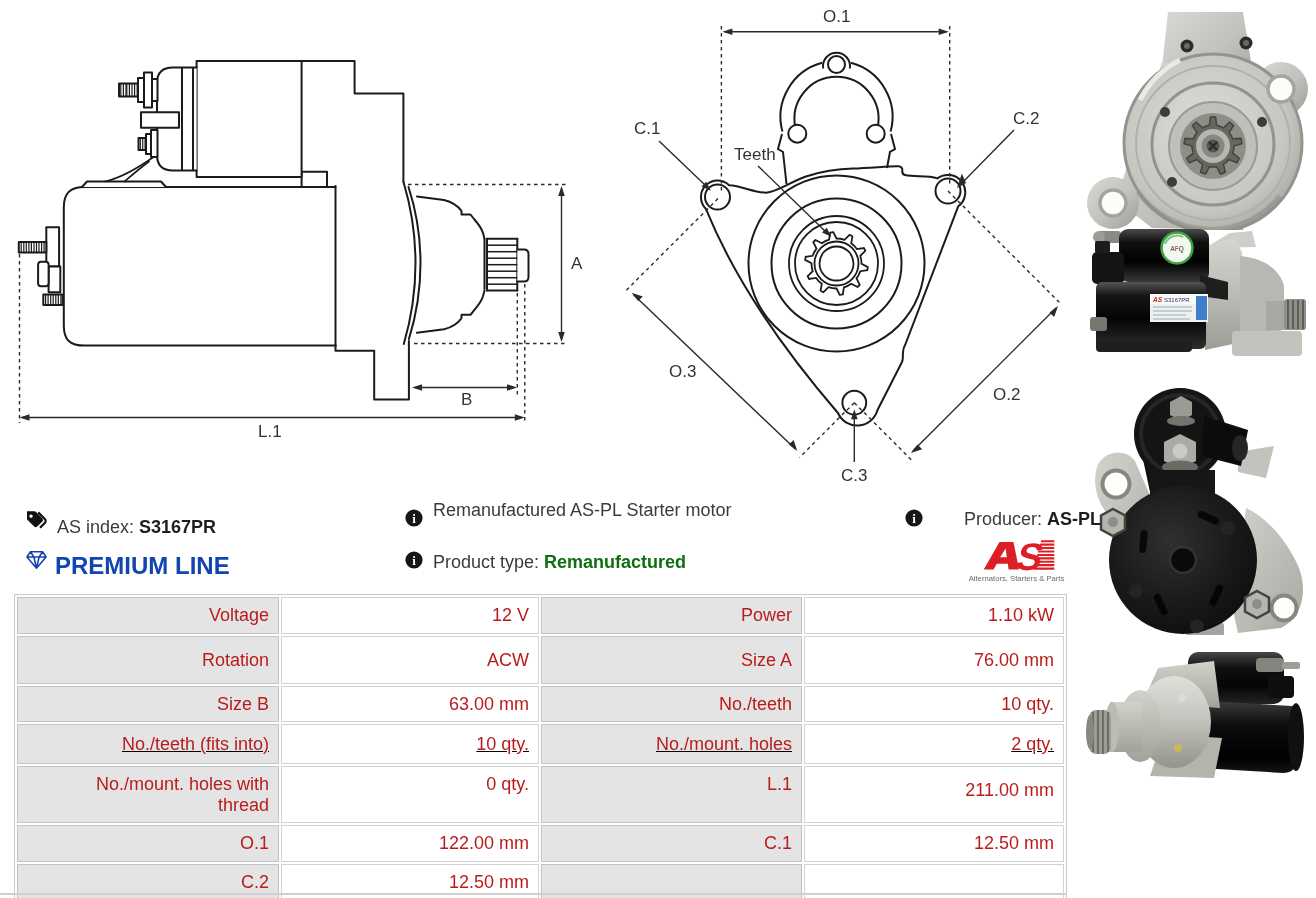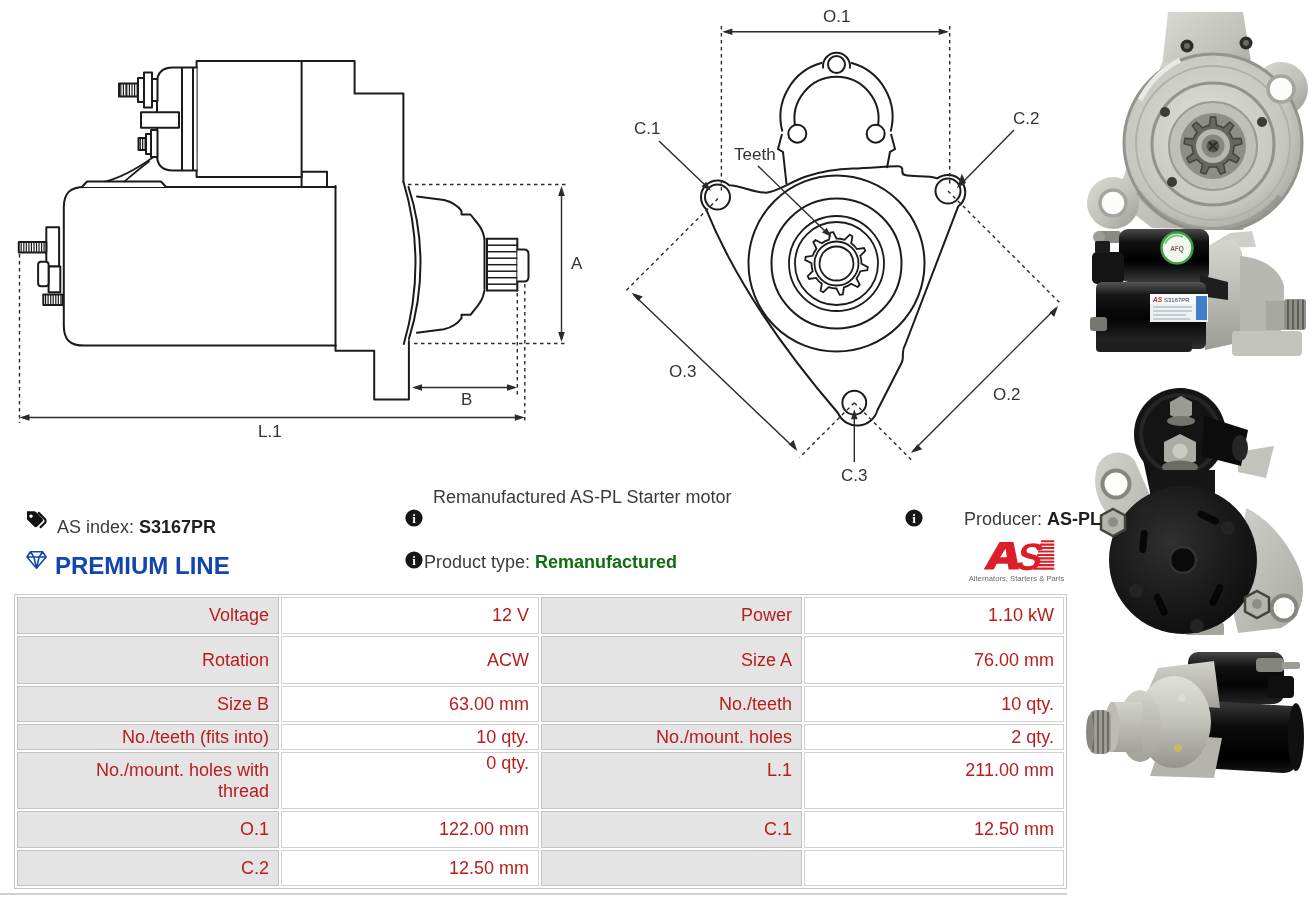--- a/index.html
+++ b/index.html
@@ -427,22 +427,22 @@
         <line x1="1108" y1="712" x2="1108" y2="752"></line>
  </g>
  <ellipse cx="1090" cy="732" rx="4" ry="17" fill="#888880"></ellipse>
  <circle cx="1178" cy="748" r="4" fill="#c8b860"></circle>
  <circle cx="1182" cy="698" r="4" fill="#dcdcd6"></circle>
 </g>
 </svg>
 
 <div class="inforow" style="left:57px;top:517px;">AS index: <b>S3167PR</b></div>
 <div class="inforow blue" style="left:55px;top:552px;font-size:24px;">PREMIUM LINE</div>
-<div class="inforow" style="left:433px;top:487px;">Remanufactured AS-PL Starter motor</div>
-<div class="inforow" style="left:424px;top:552px;">Product type: <span class="green">Remanufactured</span></div>
+<div class="inforow" style="left:433px;top:500px;">Remanufactured AS-PL Starter motor</div>
+<div class="inforow" style="left:433px;top:552px;">Product type: <span class="green">Remanufactured</span></div>
 <div class="inforow" style="left:930px;top:509px;margin-left:34px;">Producer: <b>AS-PL</b></div>
 
 <svg class="abs" style="left:26px;top:508px" width="24" height="24" viewBox="0 0 24 24">
   <path d="M1,3.2 L8.2,3.2 C8.8,3.2 9.4,3.4 9.8,3.8 L16.4,10.4 C17.2,11.2 17.2,12.6 16.4,13.4 L11.2,18.6 C10.4,19.4 9,19.4 8.2,18.6 L1.6,12 C1.2,11.6 1,11 1,10.4 L1,5.2 Z M5,6.4 a1.7,1.7 0 1 0 0.01,0" fill="#111" fill-rule="evenodd"></path>
   <path d="M12.2,4.4 L18.8,11 C19.9,12.1 19.9,13.9 18.8,15 L14,19.8" fill="none" stroke="#111" stroke-width="2.2"></path>
 </svg>
 <svg class="abs" style="left:26px;top:550px" width="21" height="20" viewBox="0 0 24 23">
   <path d="M5,2 L19,2 L23,8 L12,21 L1,8 Z M1,8 L23,8 M5,2 L9,8 L12,21 M19,2 L15,8 L12,21" fill="none" stroke="#1345b0" stroke-width="1.8" stroke-linejoin="round"></path>
 </svg>
 <svg class="abs" style="left:405px;top:509px" width="18" height="18" viewBox="0 0 18 18">
@@ -489,31 +489,31 @@
         <td class="val">ACW</td>
         <td class="lbl">Size A</td>
         <td class="val">76.00 mm</td>
       </tr>
   <tr style="height:36px;">
         <td class="lbl">Size B</td>
         <td class="val">63.00 mm</td>
         <td class="lbl">No./teeth</td>
         <td class="val">10 qty.</td>
       </tr>
-  <tr style="height:26px;">
+  <tr style="height:40px;text-decoration:underline;">
         <td class="lbl">No./teeth (fits into)</td>
         <td class="val">10 qty.</td>
         <td class="lbl">No./mount. holes</td>
         <td class="val">2 qty.</td>
       </tr>
   <tr style="height:57px;">
         <td class="lbl">No./mount. holes with<br>thread</td>
-        <td class="val" style="vertical-align:top;">0 qty.</td>
+        <td class="val" style="vertical-align:top;padding-top:7px;">0 qty.</td>
         <td class="lbl" style="vertical-align:top;padding-top:7px;">L.1</td>
-        <td class="val" style="vertical-align:top;padding-top:7px;">211.00 mm</td>
+        <td class="val" style="vertical-align:top;padding-top:13px;">211.00 mm</td>
       </tr>
   <tr style="height:37px;">
         <td class="lbl">O.1</td>
         <td class="val">122.00 mm</td>
         <td class="lbl">C.1</td>
         <td class="val">12.50 mm</td>
       </tr>
   <tr style="height:36px;">
         <td class="lbl">C.2</td>
         <td class="val">12.50 mm</td>

